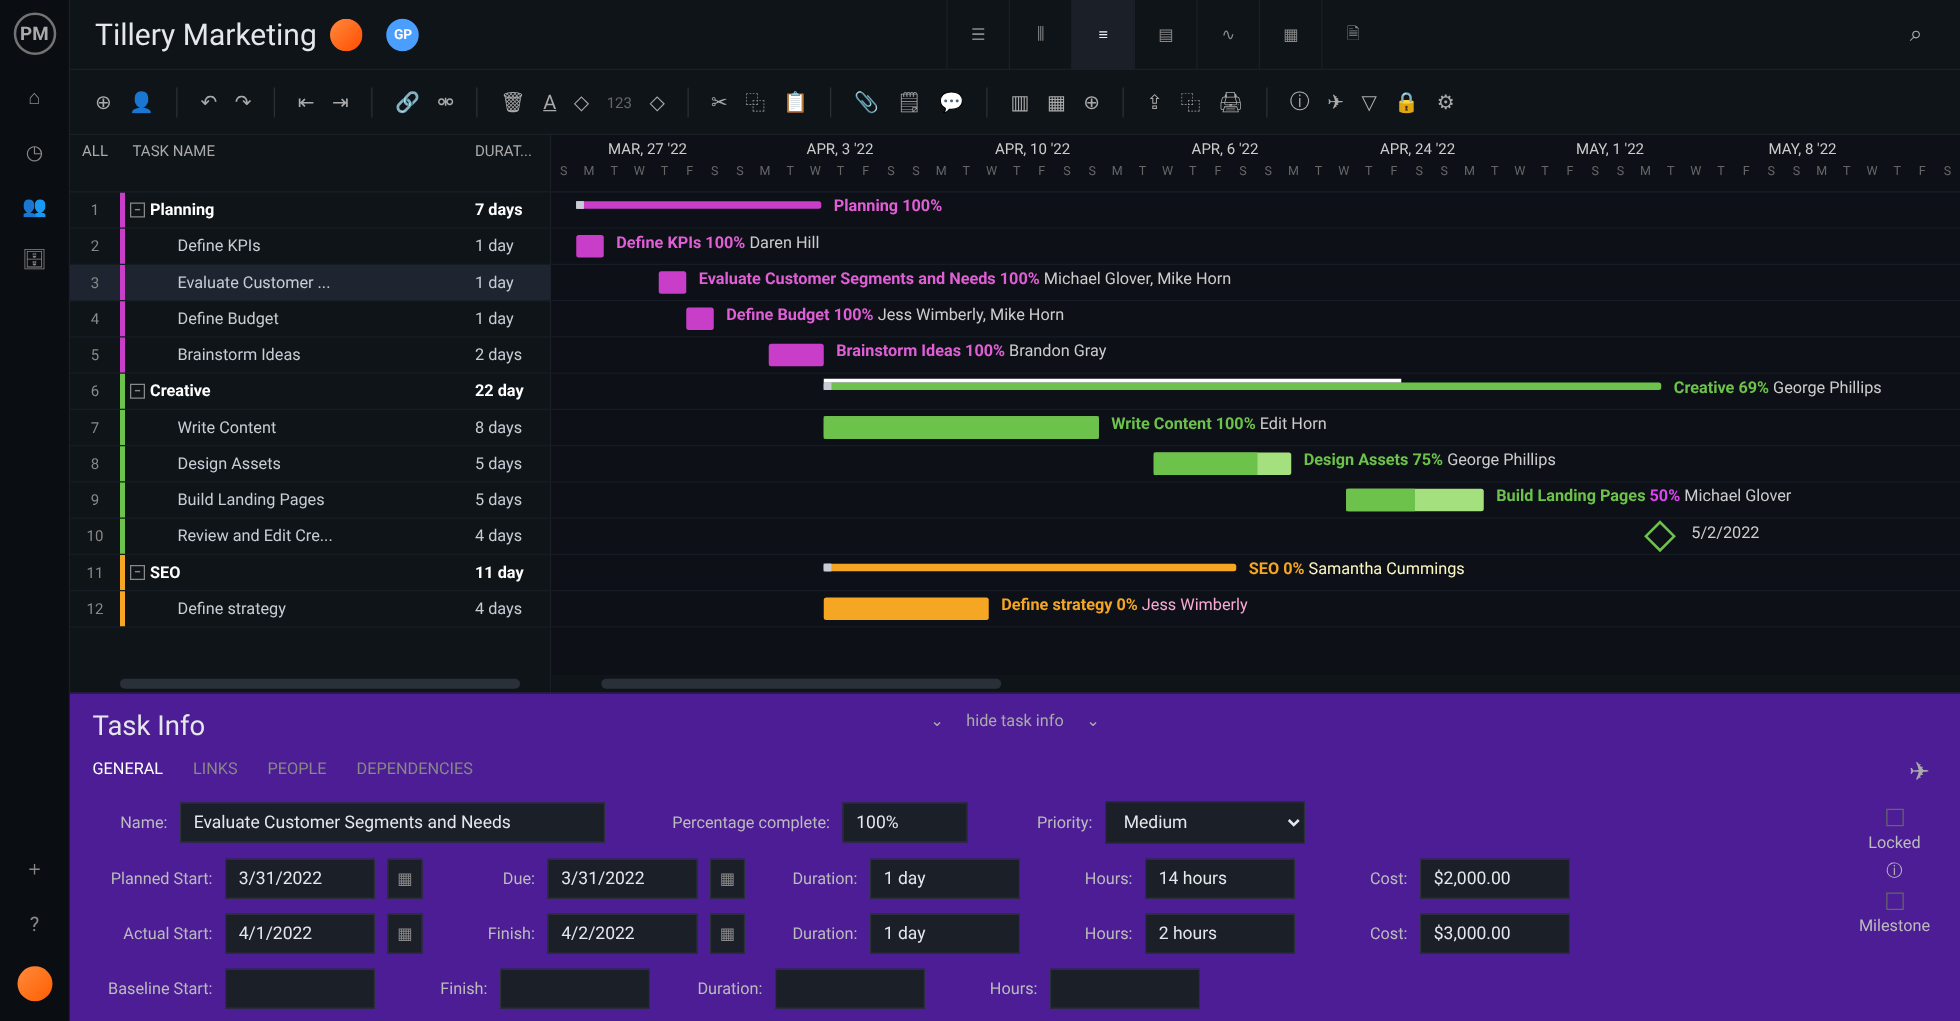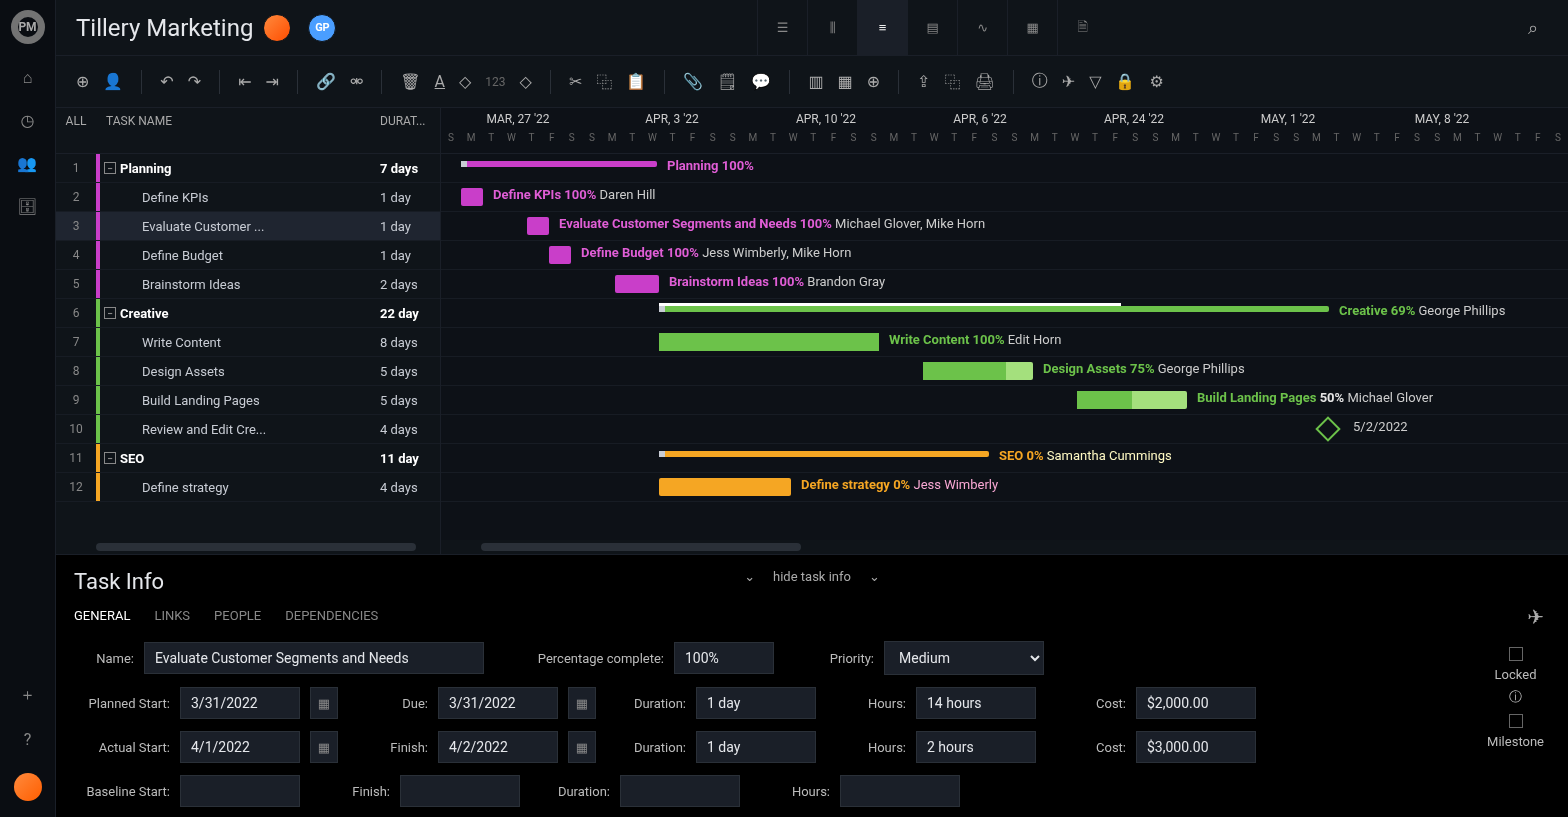--- a/index.html
+++ b/index.html
@@ -1,20 +1,20 @@
 <!DOCTYPE html>
 <html><head>
 <meta charset="utf-8">
 <style>
 * { box-sizing: border-box; margin: 0; padding: 0; font-family: -apple-system, "Segoe UI", Roboto, sans-serif; }
 body { background: #0f1419; color: #c8ccd4; width: 1568px; height: 817px; overflow: hidden; font-size: 13px; }
 
 .app { display: flex; height: 100%; }
 .sidebar-main { width: 56px; background: #0a0d12; display: flex; flex-direction: column; align-items: center; padding-top: 10px; gap: 24px; border-right: 1px solid #1a1f28; }
-.sidebar-main .logo { width: 34px; height: 34px; border-radius: 50%; border: 7px solid #737373; display:flex;align-items:center;justify-content:center;font-size:12px;color:#aaa;font-weight:bold; }
+.sidebar-main .logo { width: 34px; height: 34px; border-radius: 50%; border: 2px solid #737373; display:flex;align-items:center;justify-content:center;font-size:15px;color:#aaa;font-weight:bold; }
 .sidebar-main .icon { color: #888; font-size: 16px; cursor: pointer; }
 .sidebar-bottom { margin-top: auto; display:flex;flex-direction:column;align-items:center;gap:24px;padding-bottom:16px; }
 .avatar-sm { width: 28px; height:28px; border-radius:50%; background: linear-gradient(135deg,#ff8a3d,#ff5e00); }
 
 .main-col { flex: 1; display: flex; flex-direction: column; }
 
 .header { height: 56px; display: flex; align-items: center; padding: 0 20px; border-bottom: 1px solid #1a1f28; }
 .project-title { font-size: 24px; color: #e5e7eb; font-weight: 400; }
 .avatars { margin-left: 16px; display: flex; gap: 23px; }
 .avatar { width:28px;height:28px;border-radius:50%;border:1px solid #0f1419;margin-left:-6px;display:flex;align-items:center;justify-content:center;font-size:11px;font-weight:bold; }
@@ -62,21 +62,21 @@
 .gbar.group::before,.gbar.group::after{content:"";position:absolute;top:0;width:0;height:0;border-style:solid;}
 .gbar-label { position:absolute; top:4px; white-space:nowrap; font-size:13px; }
 .gbar-label b { font-weight:bold; }
 .progress-inner { position:absolute; left:0; top:0; height:100%; }
 .milestone { position:absolute; width:18px; height:18px; transform:rotate(45deg); border:2px solid #6cc24a; top:5px; }
 
 .scroll-hint { height:14px; background:#0f1419; position:relative; }
 .scroll-hint::after{content:"";position:absolute;left:40px;width:320px;height:8px;background:#2a3038;border-radius:4px;top:3px;}
 
 
-.task-info { background:#000000; border-top:1px solid #1a1f28; padding: 14px 18px 10px 18px; position:relative;}
+.task-info { background:#4c1d95; border-top:1px solid #1a1f28; padding: 14px 18px 10px 18px; position:relative;}
 .ti-title { font-size:22px; color:#e5e7eb; }
 .hide-link { position:absolute; left:50%; transform:translateX(-50%); top:14px; color:#aaa; cursor:pointer; display:flex; gap:18px; align-items:center; }
 .ti-tabs { display:flex; gap:24px; margin-top:14px; font-size:13px; }
 .ti-tab { color:#888; cursor:pointer; }
 .ti-tab.active { color:#fff; }
 .ti-send { position:absolute; right:24px; top:50px; color:#aaa; font-size:20px; cursor:pointer;}
 .fld { display:flex; align-items:center; gap:10px; }
 .fld label { color:#bbb; font-size:13px; min-width:60px; text-align:right;}
 .fld input, .fld select { background:#1a1f28; border:1px solid #2a3038; color:#e5e7eb; padding:7px 10px; font-size:14px; }
 .inp-lg { width: 340px; }
@@ -383,21 +383,21 @@
               <div class="gantt-row">
                 <div class="gbar" style="left: 482px; width: 110px; background: rgb(164, 224, 125);">
                   <div class="progress-inner" style="width: 75%; background: rgb(108, 194, 74);"></div>
                 </div>
                 <div class="gbar-label" style="left: 602px;"><b style="color:#6cc24a">Design Assets</b>  <b style="color:#6cc24a">75%</b>  <span style="color:#ccc">George Phillips</span></div>
               </div>
               <div class="gantt-row">
                 <div class="gbar" style="left: 636px; width: 110px; background: rgb(164, 224, 125);">
                   <div class="progress-inner" style="width: 50%; background: rgb(108, 194, 74);"></div>
                 </div>
-                <div class="gbar-label" style="left: 756px;"><b style="color:#6cc24a">Build Landing Pages</b>  <b style="color:#e5e5e5">50%</b>  <span style="color:#ccc">Michael Glover</span></div>
+                <div class="gbar-label" style="left: 756px;"><b style="color:#6cc24a">Build Landing Pages</b>  <b style="color:#d946ef">50%</b>  <span style="color:#ccc">Michael Glover</span></div>
               </div>
               <div class="gantt-row">
                 <div class="milestone" style="left: 878px;"></div>
                 <div class="gbar-label" style="left: 912px; color: rgb(204, 204, 204);">5/2/2022</div>
               </div>
               <div class="gantt-row">
                 <div class="gbar group" style="left: 218px; width: 330px; background: rgb(245, 166, 35);"></div>
                 <div class="gbar-label" style="left: 558px;"><b style="color:#f5a623">SEO</b>  <b style="color:#f5a623">0%</b>  <span style="color:#fef9c3">Samantha Cummings</span></div>
               </div>
               <div class="gantt-row">

